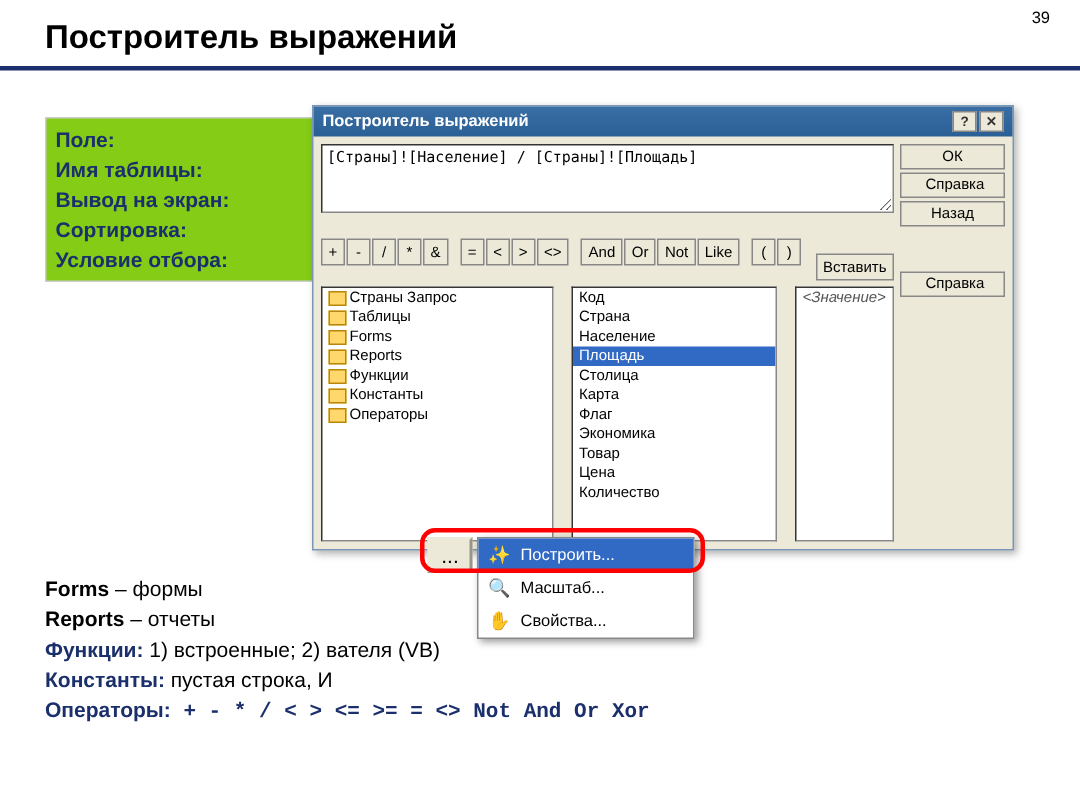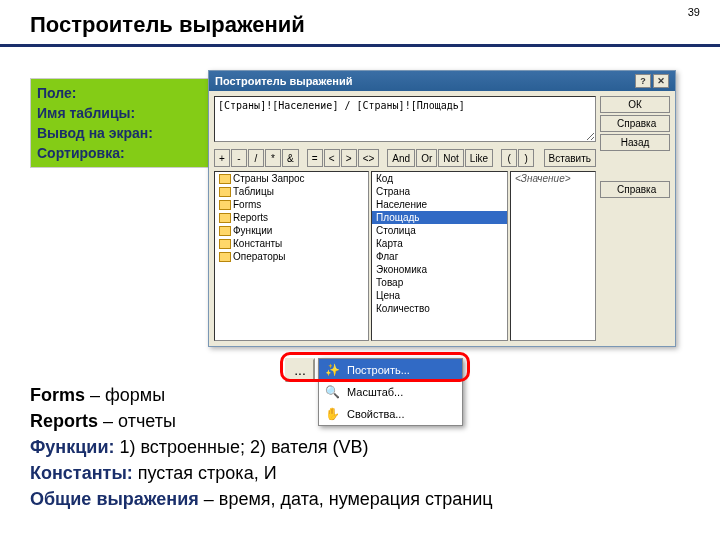--- a/index.html
+++ b/index.html
@@ -19,58 +19,59 @@
   .win-body { padding: 5px; display: flex; gap: 4px; }
   .win-left { flex: 1; }
   .win-right { width: 70px; display: flex; flex-direction: column; gap: 2px; }
   .win-right button { font-size: 10px; padding: 2px 16px; background: #ece9d8; border: 1px solid #888; cursor: pointer; }
   
   .expr-box { width: 100%; height: 46px; background: #fff; border: 1px inset #888; font-size: 10px; padding: 3px; }
   
   .op-row { display: flex; gap: 1px; margin: 4px 0; align-items: center; }
   .op-row button { font-size: 10px; padding: 1px 4px; min-width: 16px; height: 18px; background: #ece9d8; border: 1px solid #888; cursor: pointer; }
   .op-spacer { width: 6px; }
-  .paste-btn { margin-left: auto; font-size: 10px; padding: 2px 8px; background: #ece9d8; border: 1px solid #888; }
+  .paste-btn { margin-left: auto; font-size: 10px; padding: 2px 8px; background: #ece9d8; border: 1px solid #888; margin-top: 20px; }
   
-  .three-panes { display: flex; gap: 2px; height: 170px; }
+  .three-panes { display: flex; gap: 12px; height: 170px; }
   .pane { border: 1px inset #888; background: #fff; font-size: 10px; overflow: auto; }
   .pane1 { width: 155px; }
   .pane2 { width: 137px; }
   .pane3 { flex: 1; }
   .tree-item { padding: 1px 2px; display: flex; align-items: center; gap: 2px; white-space: nowrap; }
   .tree-item.sel { background: #316ac5; color: #fff; }
   .tree-item .ind { display: inline-block; }
   .folder-ico { width: 12px; height: 10px; background: #ffd76a; border: 1px solid #b8860b; display: inline-block; flex-shrink: 0; }
   .list-item { padding: 1px 4px; }
   .list-item.sel { background: #316ac5; color: #fff; }
   .pane3 .list-item { color: #555; font-style: italic; }
   
   .context-menu { position: absolute; left: 318px; top: 358px; width: 145px; background: #fff; border: 1px solid #888; box-shadow: 2px 2px 5px rgba(0,0,0,0.4); font-size: 11px; }
   .menu-dots { position: absolute; left: 285px; top: 358px; width: 30px; height: 24px; background: #ece9d8; border: 2px outset #ece9d8; display: flex; align-items: center; justify-content: center; font-size: 14px; }
   .ctx-item { display: flex; align-items: center; gap: 6px; padding: 3px 6px; }
   .ctx-item.sel { background: #316ac5; color: #fff; }
   .ctx-item .ico { width: 16px; height: 16px; display: flex; align-items: center; justify-content: center; font-size: 12px; }
   .red-box { position: absolute; left: 280px; top: 352px; width: 190px; height: 30px; border: 3px solid red; border-radius: 10px; }
   
-  .notes { position: absolute; left: 30px; top: 382px; font-size: 18px; line-height: 1.45; }
+  .notes { position: absolute; left: 30px; top: 382px; font-size: 14px; line-height: 1.45; }
   .notes b { font-weight: bold; }
   .notes .mono { font-family: "Courier New", monospace; color: #1a2f6b; font-weight: bold; }
   .notes .head { color: #1a2f6b; font-weight: bold; }
 </style>
 </head>
 <body>
 
 <div class="page-num">39</div>
 <div class="slide-title">Построитель выражений</div>
 
 <div class="grid-labels">
   <div>Поле:</div>
   <div>Имя таблицы:</div>
   <div>Вывод на экран:</div>
   <div>Сортировка:</div>
+  <div>Условие отбора:</div>
 </div>
 
 <div class="win">
   <div class="win-title">
     <span>Построитель выражений</span>
     <div class="win-ctrls">
       <span>?</span>
       <span>✕</span>
     </div>
   </div>
@@ -179,14 +180,14 @@
     <span>Свойства...</span>
   </div>
 </div>
 <div class="red-box"></div>
 
 <div class="notes">
   <div><b>Forms</b><span> – формы</span></div>
   <div><b>Reports</b><span> – отчеты</span></div>
   <div><span class="head">Функции:</span><span> 1) встроенные; 2)                              вателя (VB)</span></div>
   <div><span class="head">Константы:</span><span> пустая строка, И</span></div>
-  <div><span class="head">Общие выражения</span><span> – время, дата, нумерация страниц</span></div>
+  <div><span class="head">Операторы:</span><span class="mono">  +  -  *  /  &lt;  &gt;  &lt;=  &gt;=  =  &lt;&gt;   Not And Or Xor</span></div>
 </div>
 
 </body></html>

